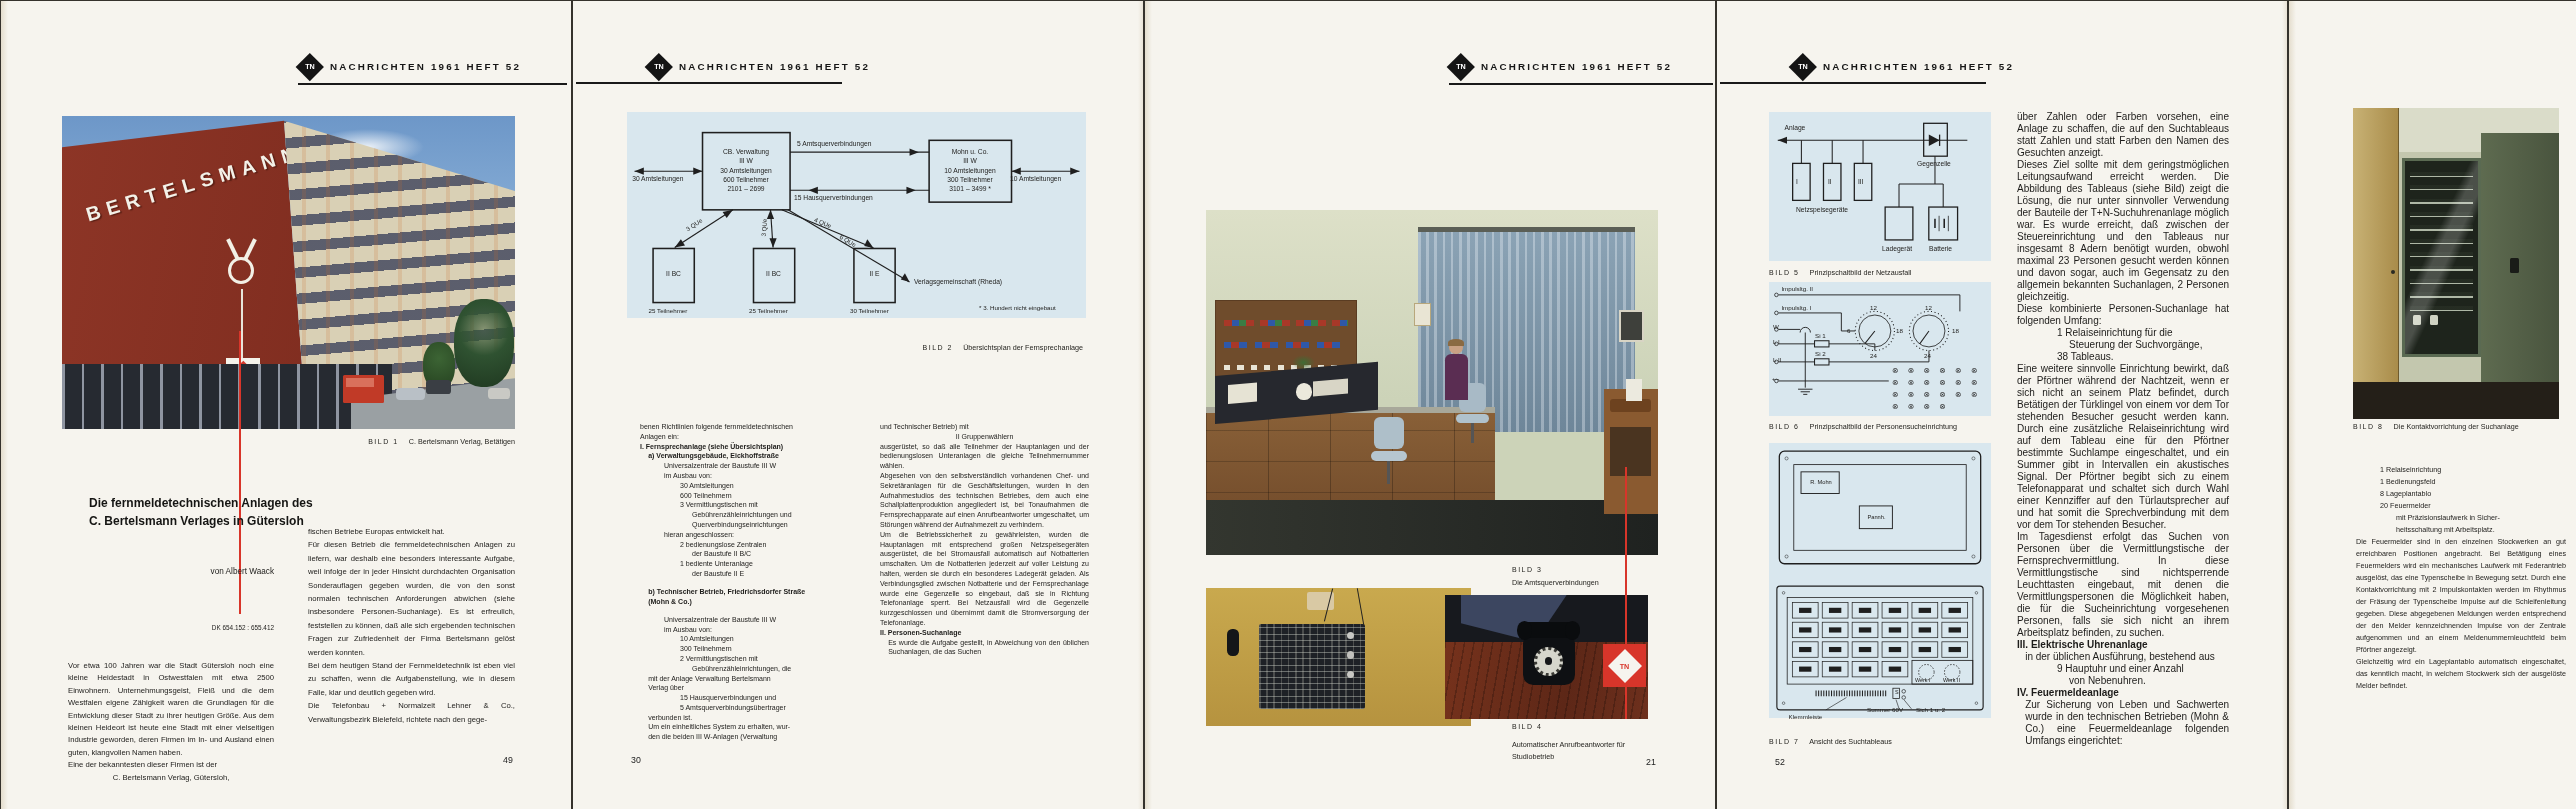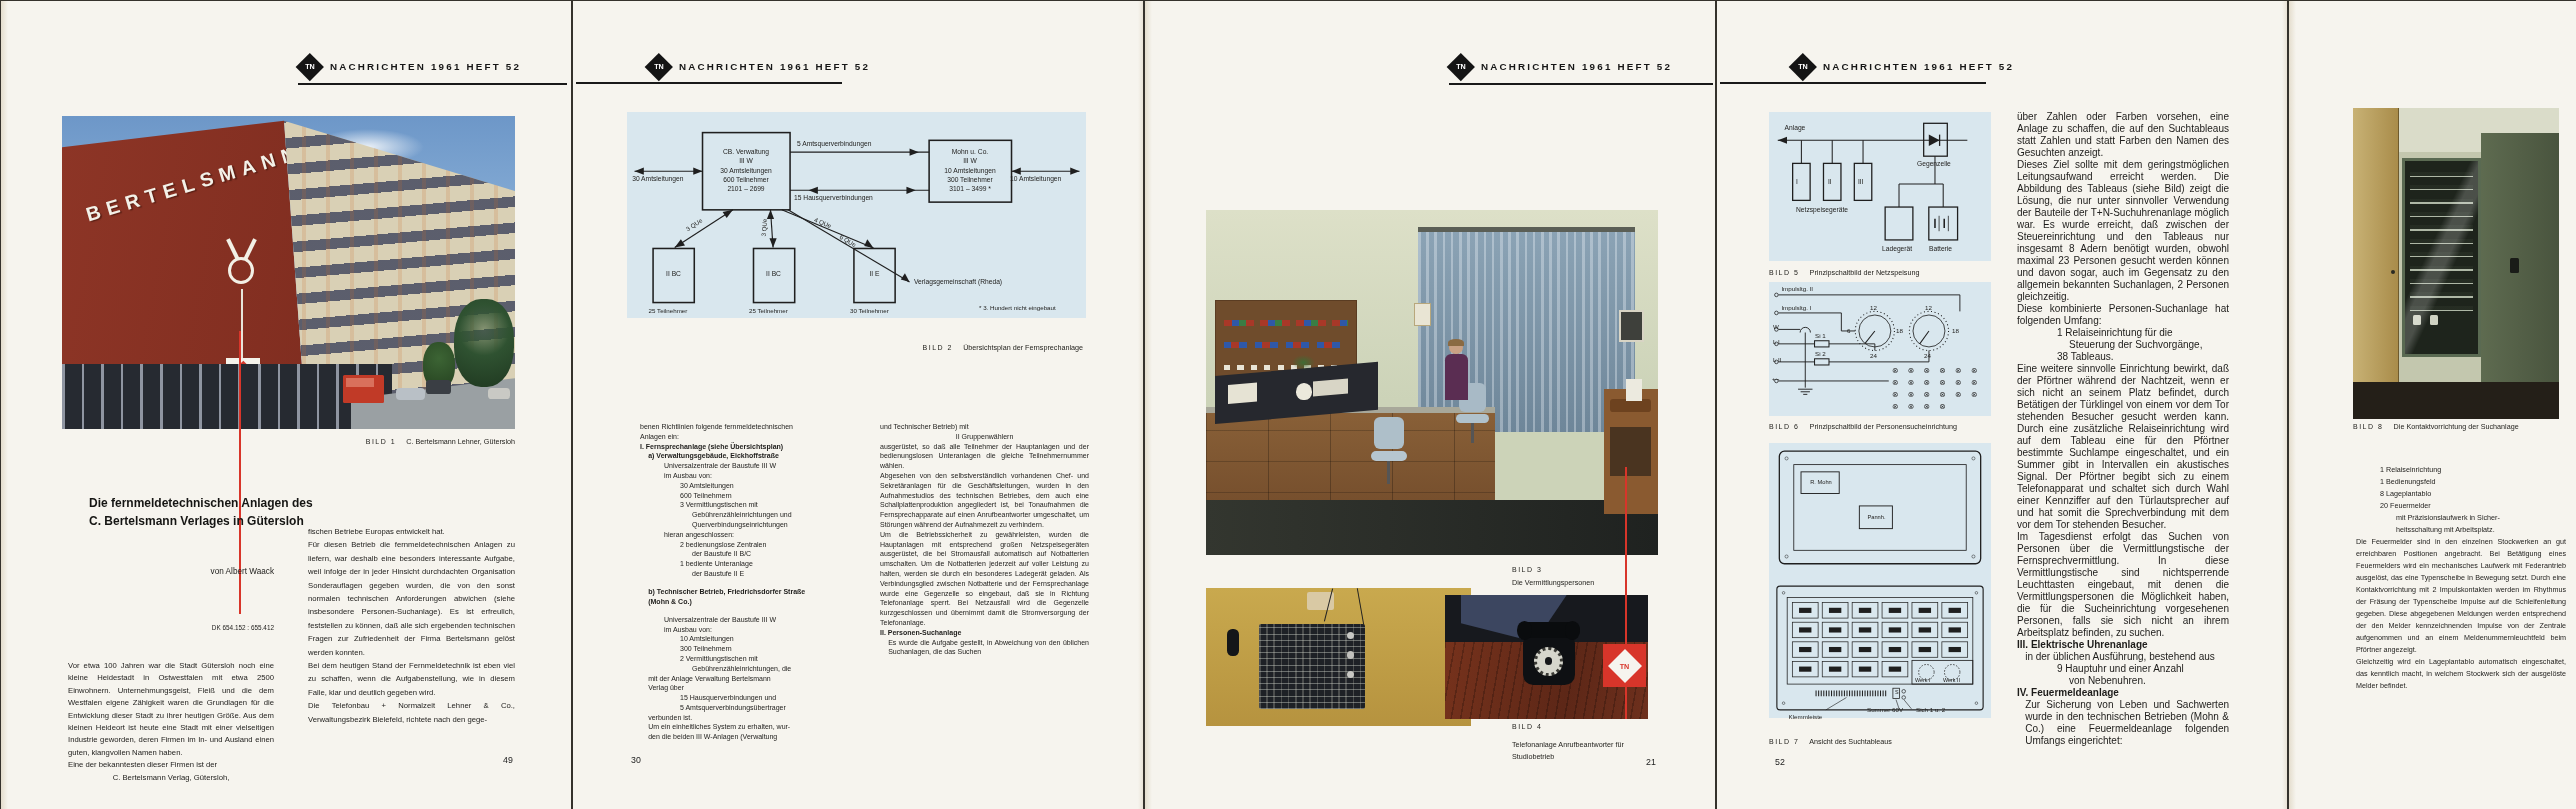--- a/index.html
+++ b/index.html
@@ -85,21 +85,21 @@
       </div>
       <div class="abs" style="left:334px;top:272px;width:29px;height:12.4px;background:#b9c0c6;border-radius:4.1px;"></div>
       <div class="abs" style="left:364px;top:264px;width:25px;height:14.4px;background:#3a3e44;border-radius:3.1px;"></div>
       <div class="abs" style="left:426px;top:272px;width:21.6px;height:11.3px;background:#c9c9c4;border-radius:3.6px;"></div>
     </div>
 
     <div class="vline" style="left:238px;top:330px;height:283px;"></div>
 
     <div class="cap" style="left:206px;top:436px;width:308px;text-align:right;">
       <span class="lbl">BILD 1</span>
-      <span>C. Bertelsmann Lehner, Gütersloh</span>
+      <span>C. Bertelsmann Verlag, Betätigen</span>
     </div>
 
     <div class="title" style="left:88px;top:494px;">
       <div>Die fernmeldetechnischen Anlagen des</div>
       <div>C. Bertelsmann Verlages in Gütersloh</div>
     </div>
     <div class="abs" style="left:67px;top:566px;width:206px;text-align:right;font-size:8.2px;">von Albert Waack</div>
     <div class="abs" style="left:67px;top:623px;width:206px;text-align:right;font-size:6.4px;">DK 654.152 : 655.412</div>
 
     <div class="col" style="left:67px;top:659px;width:206px;font-size:7.7px;line-height:12.4px;">
@@ -298,21 +298,21 @@
       </div>
       <div class="abs" style="left:20%;top:50%;width:15.5px;height:17.5px;background:#ece9dc;border-radius:50% 50% 45% 45%;"></div>
       <div class="abs" style="left:19%;top:42%;width:23px;height:15.5px;background:radial-gradient(closest-side,#3f6b35,rgba(0,0,0,0));"></div>
       <div class="abs" style="left:46%;top:27%;width:15.5px;height:20.6px;background:#e9e5d4;border:1.5px solid #b8a77c;"></div>
       <div class="abs" style="right:3%;top:29%;width:21.6px;height:28px;background:#3e403b;border:2.1px solid #d8d4c4;"></div>
       <div class="abs" style="right:3.5%;top:49%;width:16.5px;height:21.6px;background:#eceadf;"></div>
     </div>
 
     <div class="cap capstack" style="left:367px;top:565px;">
       <span class="lbl">BILD 3</span>
-      <span>Die Vermittlungspersonen</span>
+      <span>Die Amtsquerverbindungen</span>
     </div>
 
     <div class="photo" style="left:61px;top:587px;width:442px;height:138px;background:#f6f4ee;">
       <div class="abs" style="left:0;top:0;width:60%;height:100%;background:linear-gradient(180deg,#c9a94e,#b6933f);">
         <div class="abs" style="left:38%;top:3%;width:27px;height:17.5px;background:#d9c9a4;border-radius:2.1px;"></div>
         <div class="abs" style="left:20%;top:26%;width:40%;height:62%;background:#1e2126;border-radius:2.1px;background-image:repeating-linear-gradient(0deg,rgba(200,205,195,.45) 0 1px,rgba(0,0,0,0) 1px 6.2px),repeating-linear-gradient(90deg,rgba(160,160,150,.35) 0 1.5px,rgba(0,0,0,0) 1.5px 7.2px);"></div>
         <div class="abs" style="left:53%;top:32%;width:7.2px;height:7.2px;background:#c8c8c4;border-radius:50%;"></div>
         <div class="abs" style="left:53%;top:46%;width:7.2px;height:7.2px;background:#c0c0bc;border-radius:50%;"></div>
         <div class="abs" style="left:53%;top:60%;width:7.2px;height:7.2px;background:#c8c8c4;border-radius:50%;"></div>
         <div class="abs" style="left:8%;top:30%;width:11.3px;height:27px;background:#141619;border-radius:5.2px;"></div>
@@ -331,21 +331,21 @@
           <div class="abs" style="left:47px;top:-1px;width:15.5px;height:18.5px;background:#0a0c0e;border-radius:50%;"></div>
           <div class="abs" style="left:16.5px;top:25px;width:29px;height:29px;background:#d6d6cc;border:3.6px dotted #3a3a35;border-radius:50%;box-sizing:border-box;">
             <div class="abs" style="left:7.2px;top:7.2px;width:7.2px;height:7.2px;background:#15171a;border-radius:50%;"></div>
           </div>
         </div>
       </div>
     </div>
 
     <div class="cap capstack" style="left:367px;top:720px;width:137px;line-height:12.4px;">
       <span class="lbl">BILD 4</span>
-      <span>Telefonanlage Anrufbeantworter für Studiobetrieb</span>
+      <span>Automatischer Anrufbeantworter für Studiobetrieb</span>
     </div>
 
     <div class="vline" style="left:480px;top:466px;height:252px;"></div>
     <div class="tn-badge" style="left:458px;top:643px;">
       <div class="dia">
           <span>TN</span>
         </div>
     </div>
     <div class="pnum" style="left:501px;top:756px;">21</div>
   </section>
@@ -394,21 +394,21 @@
       <div class="dlabel" style="left:27px;top:66px;">I</div>
       <div class="dlabel" style="left:59px;top:66px;">II</div>
       <div class="dlabel" style="left:89px;top:66px;">III</div>
       <div class="dlabel" style="left:27px;top:94px;">Netzspeisegeräte</div>
       <div class="dlabel" style="left:148px;top:48px;">Gegenzelle</div>
       <div class="dlabel" style="left:113px;top:133px;">Ladegerät</div>
       <div class="dlabel" style="left:160px;top:133px;">Batterie</div>
     </div>
     <div class="cap" style="left:52px;top:267px;">
       <span class="lbl">BILD 5</span>
-      <span>Prinzipschaltbild der Netzspeisung</span>
+      <span>Prinzipschaltbild der Netzausfall</span>
     </div>
 
     <div class="blue" style="left:52px;top:281px;width:222px;height:134px;">
       <svg style="left:0;top:0;" width="222" height="134" viewBox="0 0 430 260">
         <g fill="none" stroke="#1f1f1f" stroke-width="1.8">
           <line x1="18" y1="25" x2="370" y2="25"></line>
             <line x1="370" y1="25" x2="370" y2="57"></line>
           <line x1="18" y1="60" x2="140" y2="60"></line>
             <line x1="140" y1="60" x2="140" y2="95"></line>
             <line x1="140" y1="95" x2="167" y2="95"></line>

